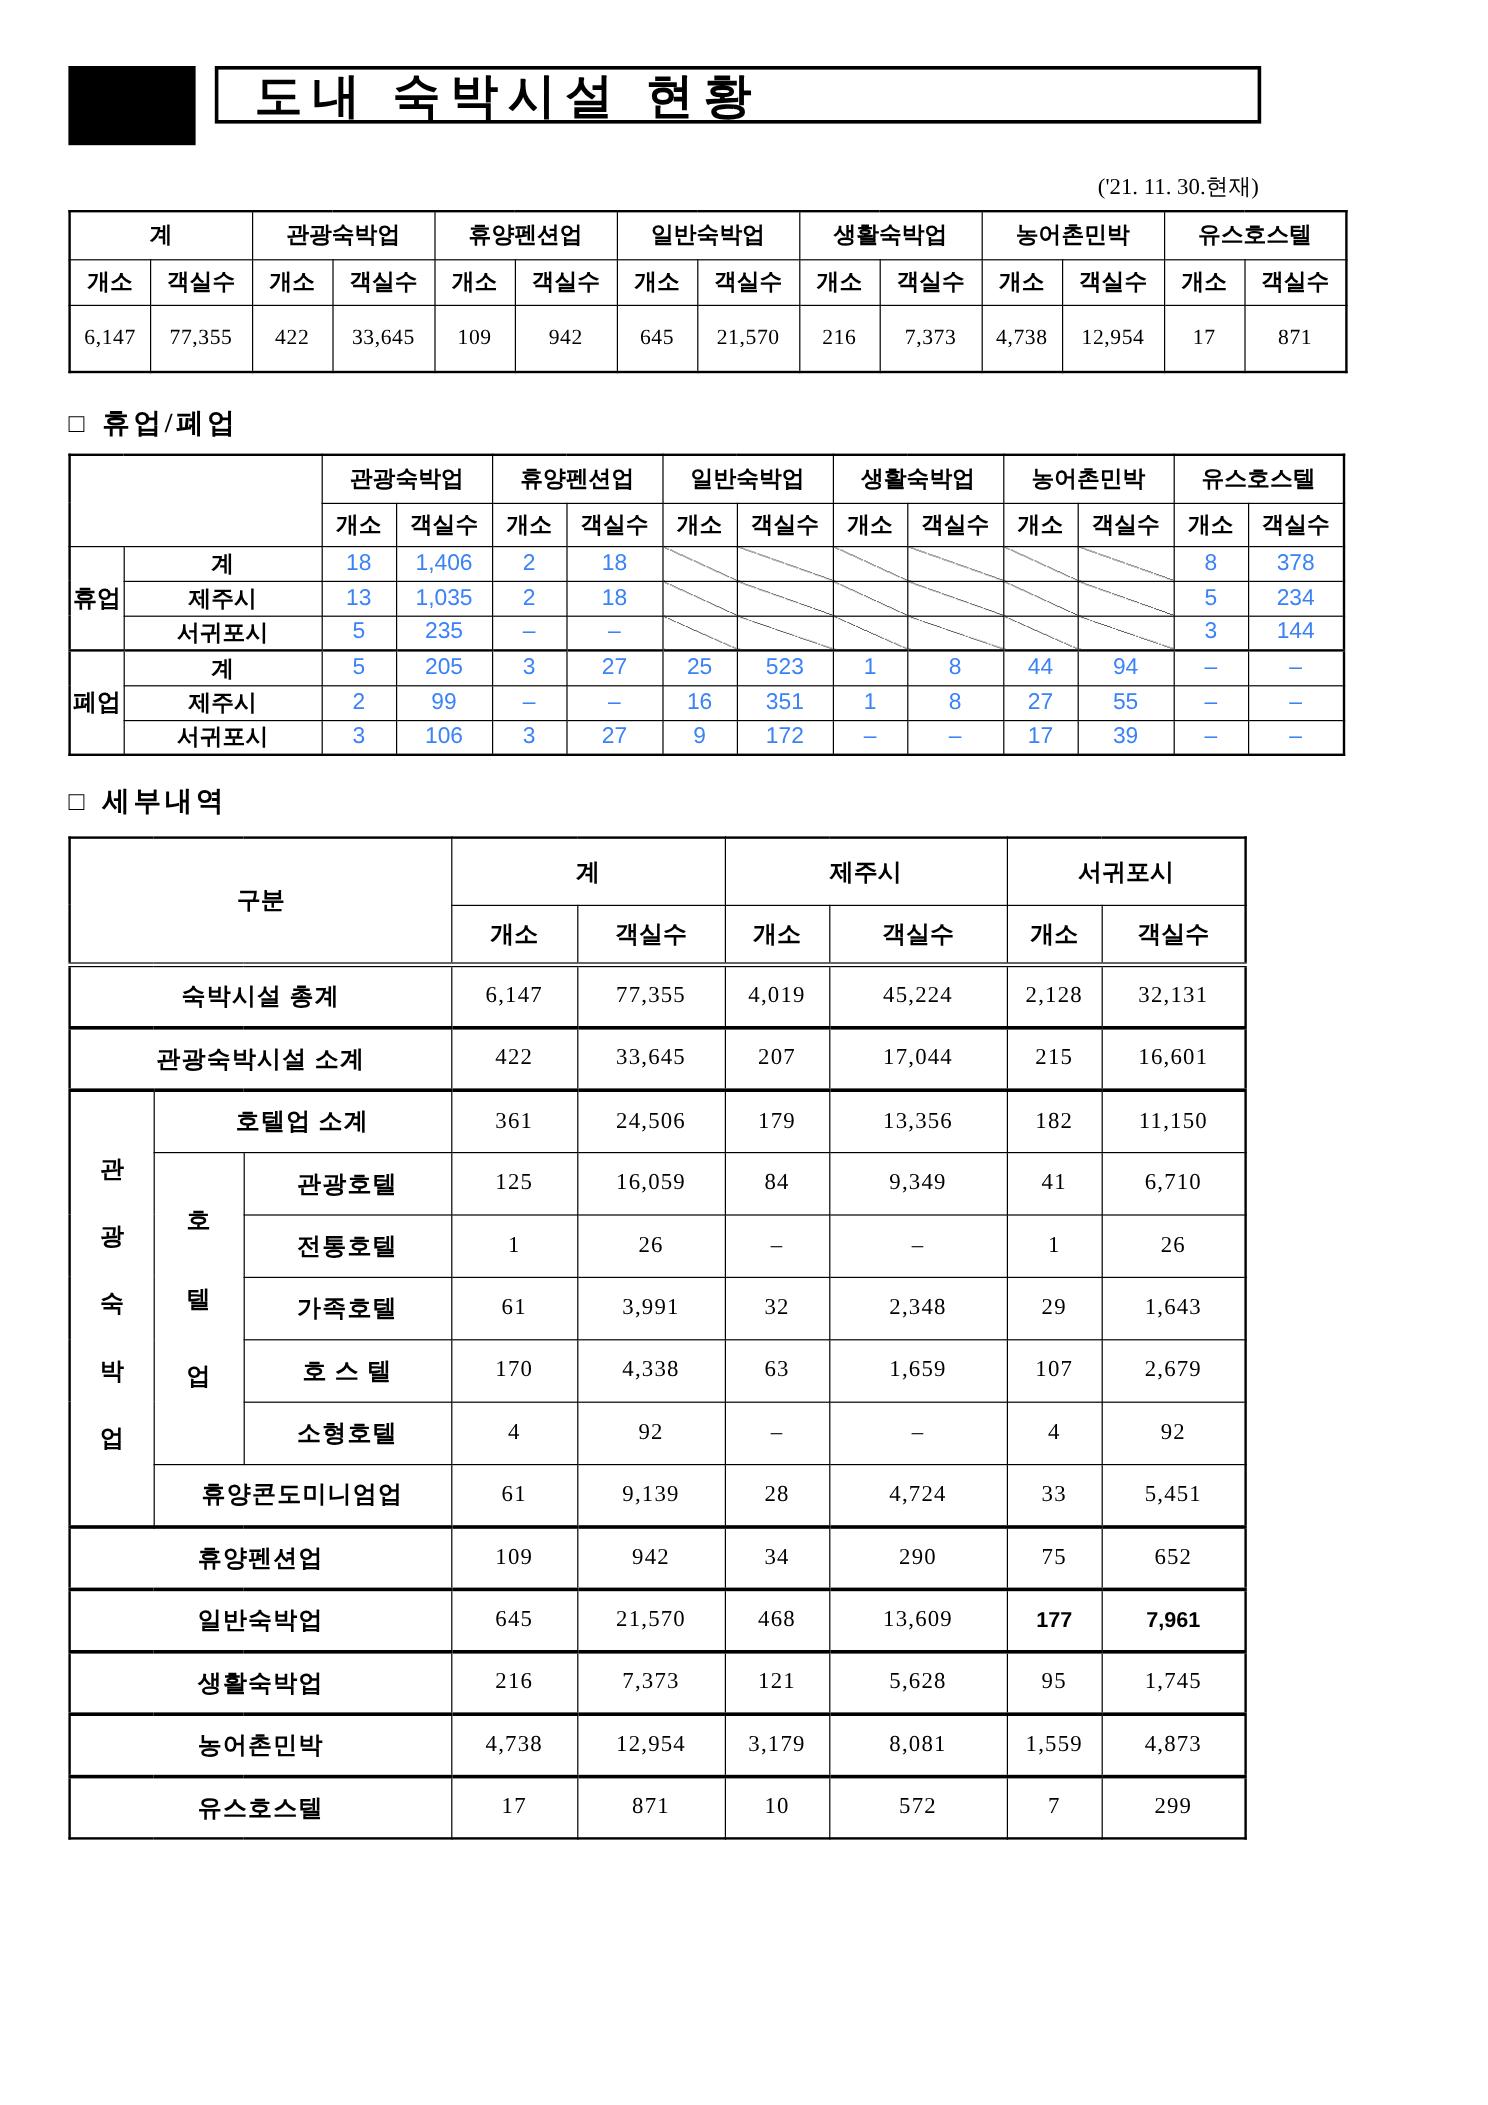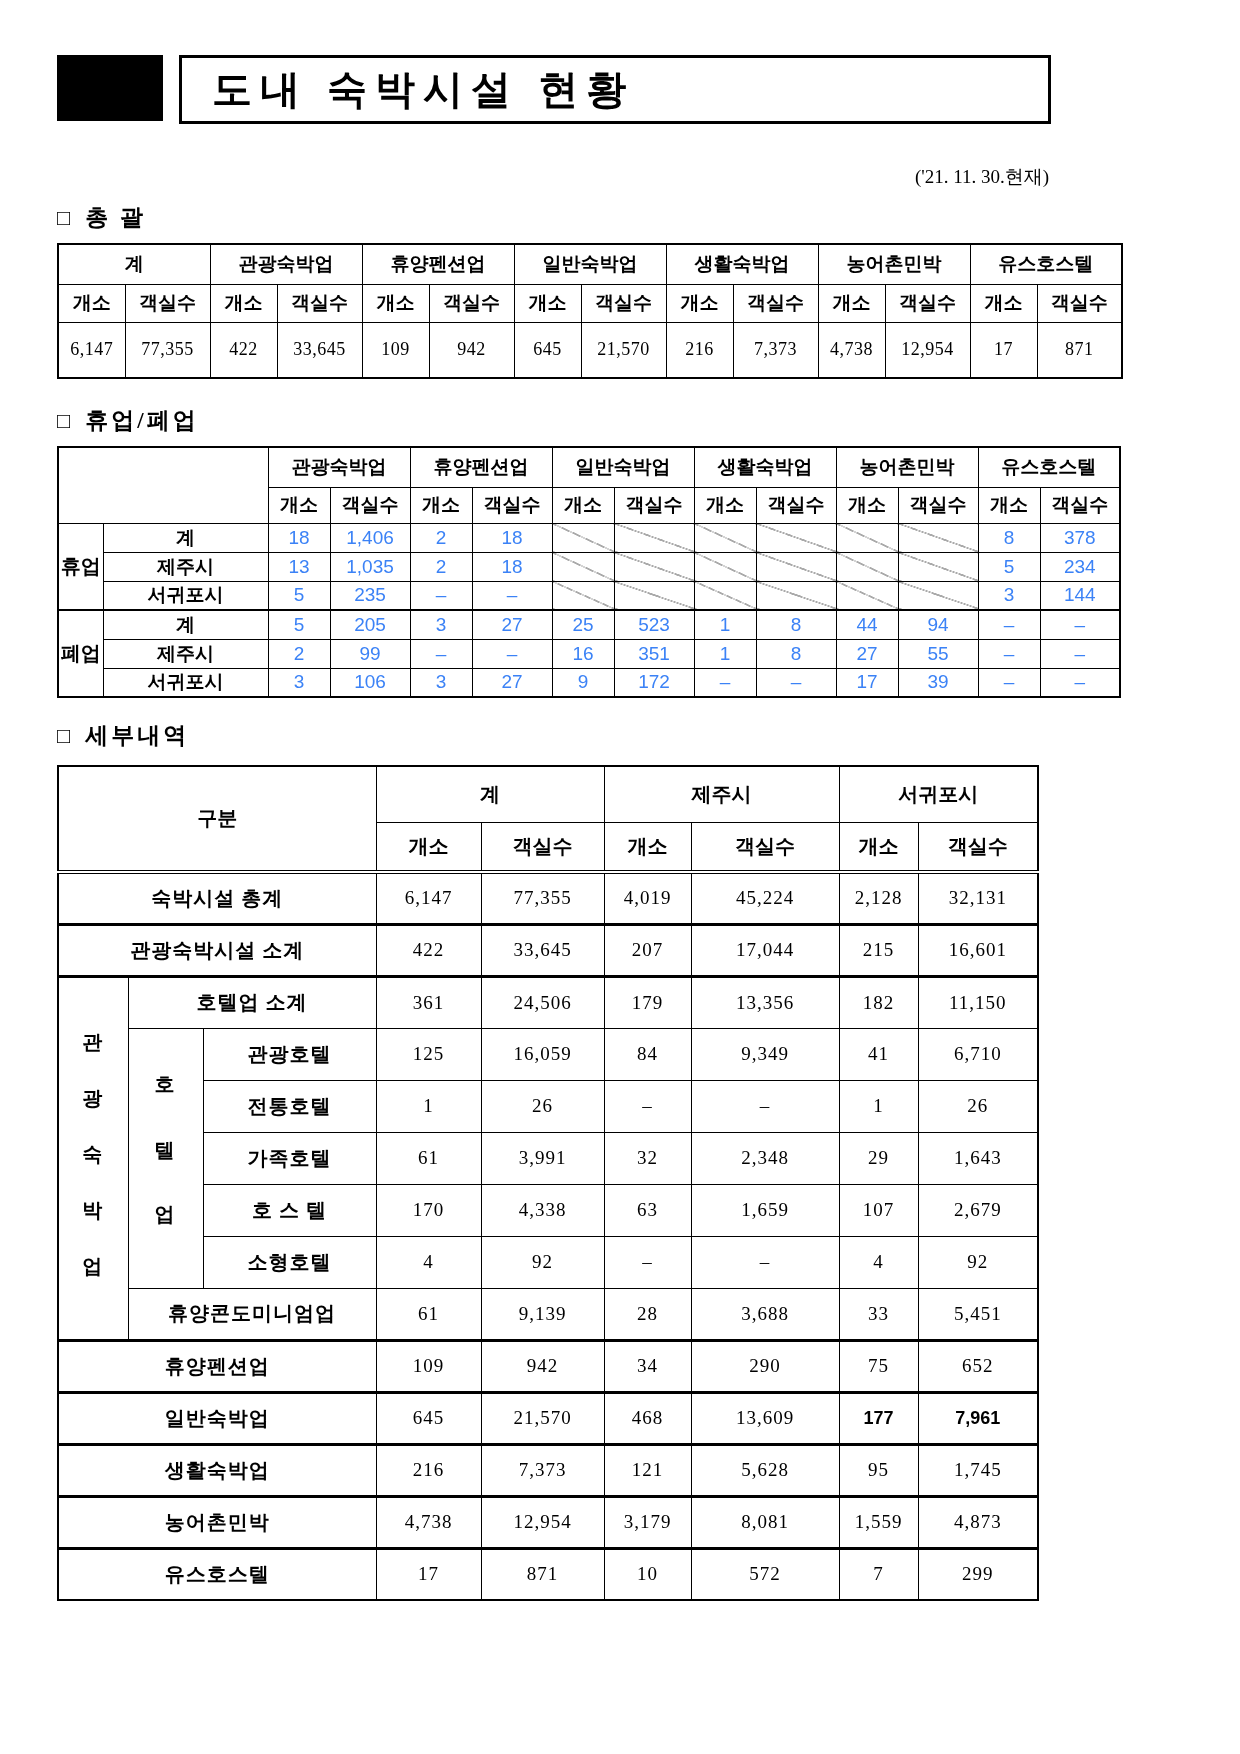--- a/index.html
+++ b/index.html
@@ -1,20 +1,20 @@
 <!DOCTYPE html>
 <html><head>
 <meta charset="utf-8">
 <style>
   html,body { margin:0; padding:0; background:#ffffff; }
   body { width:1240px; height:1754px; font-family:"Liberation Serif", serif; color:#000; }
   .page { position:relative; box-sizing:border-box; padding:55px 0 0 57px; }
 
   
-  .titlebar { display:flex; height:69px; margin-bottom:40px; }
+  .titlebar { display:flex; height:48px; margin-bottom:40px; }
   .blackblock { width:106px; height:66px; background:#000; margin-right:16px; }
   .titlebox { width:872px; box-sizing:border-box; border:3px solid #000; display:flex; align-items:center; padding-left:30px; }
   .titletext { font-family:"Liberation Sans", sans-serif; font-weight:900; font-size:40px; letter-spacing:8px; }
 
   .datenote { width:1064px; box-sizing:border-box; text-align:right; padding-right:72px; font-size:19px; margin-bottom:6px; }
 
   .sechead { font-size:23px; font-weight:bold; letter-spacing:3px; margin:12px 0 10px 0; }
   .secbox { font-size:22px; margin-right:12px; }
 
   
@@ -63,21 +63,20 @@
 
   <div class="titlebar">
     <div class="blackblock"></div>
     <div class="titlebox">
       <span class="titletext">도내 숙박시설 현황</span>
     </div>
   </div>
 
   <div class="datenote">('21. 11. 30.현재)</div>
 
-  <div class="sechead"><span class="secbox">□</span><span>총 괄</span></div>
 
   <table class="t t1">
     <colgroup>
       <col style="width:67px">
         <col style="width:85px">
         <col style="width:67px">
         <col style="width:85px">
       <col style="width:67px">
         <col style="width:85px">
         <col style="width:67px">
@@ -381,21 +380,21 @@
         <td class="num">–</td>
         <td class="num">–</td>
         <td class="num">4</td>
         <td class="num">92</td>
       </tr>
       <tr>
         <td colspan="2" class="lbl">휴양콘도미니엄업</td>
         <td class="num">61</td>
         <td class="num">9,139</td>
         <td class="num">28</td>
-        <td class="num">3,688</td>
+        <td class="num">4,724</td>
         <td class="num">33</td>
         <td class="num">5,451</td>
       </tr>
       <tr class="sep">
         <td colspan="3" class="lbl">휴양펜션업</td>
         <td class="num">109</td>
         <td class="num">942</td>
         <td class="num">34</td>
         <td class="num">290</td>
         <td class="num">75</td>

